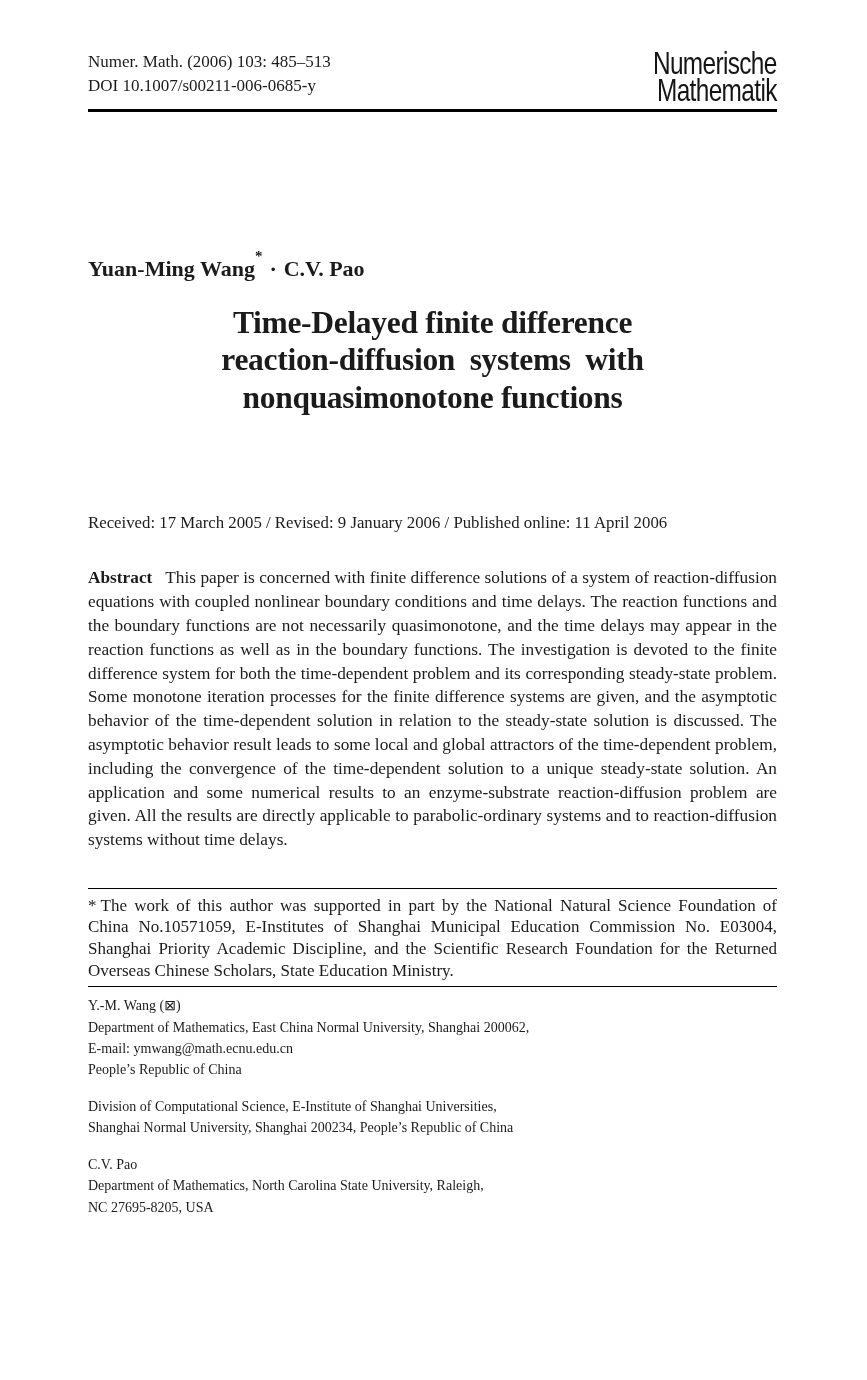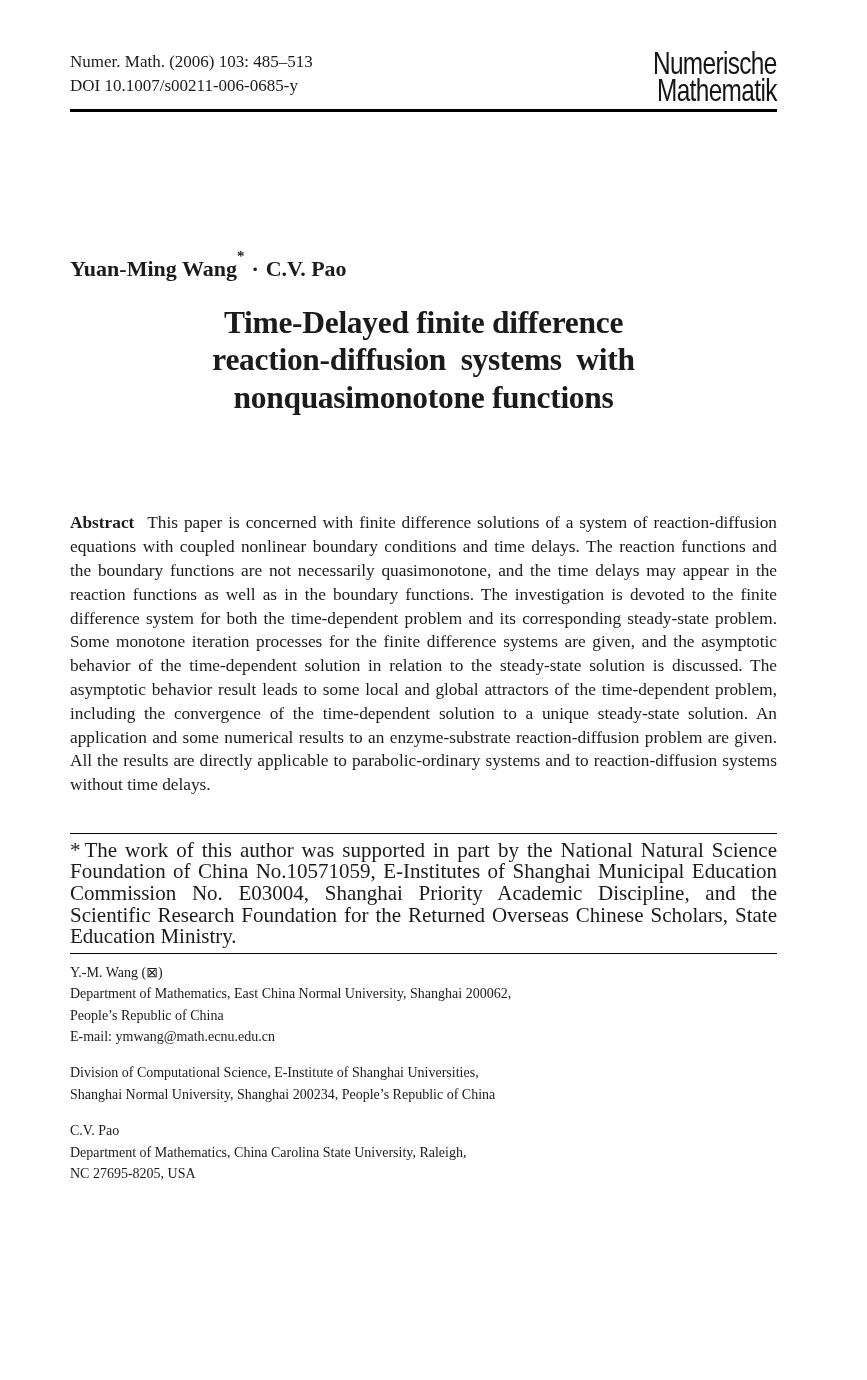--- a/index.html
+++ b/index.html
@@ -3,21 +3,21 @@
 <meta charset="utf-8">
 <style>
   html, body { margin:0; padding:0; background:#ffffff; }
   .page {
     position:relative;
     width:867px; height:1380px;
     background:#ffffff;
     color:#1b1b1b;
     font-family:"Liberation Serif", serif;
     box-sizing:border-box;
-    padding:50px 90px 0 70px;
+    padding:50px 90px 0 88px;
     overflow:hidden;
   }
   
   .masthead { display:flex; justify-content:space-between; align-items:flex-start; }
   .citation { font-size:17px; line-height:23.5px; white-space:nowrap; }
   .logo {
     text-align:right;
     font-family:"Liberation Sans", sans-serif;
     font-size:30.5px; line-height:26.5px;
     letter-spacing:-0.8px;
@@ -37,21 +37,21 @@
     font-weight:bold; letter-spacing:-0.3px;
   }
   .title .t2 { word-spacing:7px; }
   
   .pubhistory { margin-top:95px; font-size:16.8px; line-height:23px; }
   
   .abstract { margin-top:32px; font-size:17.3px; line-height:23.8px; text-align:justify; }
   .abstract-label { font-weight:bold; margin-right:13px; }
   
   .footnote-rule { height:1px; background:#000; margin-top:36px; }
-  .footnote { margin-top:6px; font-size:21px; line-height:21.6px; text-align:justify; }
+  .footnote { margin-top:6px; font-size:17px; line-height:21.6px; text-align:justify; }
   .fn-marker { margin-right:4px; }
   .addr-rule { height:1px; background:#000; margin-top:5px; }
   
   .addresses { margin-top:8px; font-size:14px; line-height:21.4px; }
   .addr-block { margin-bottom:15px; }
   .addr-block div { white-space:nowrap; }
 </style>
 </head>
 <body>
 
@@ -73,43 +73,44 @@
     <span>Yuan-Ming Wang</span><sup class="author-mark">*</sup><span class="author-sep">·</span><span>C.V. Pao</span>
   </div>
 
   <h1 class="title" style="margin-bottom:0; margin-top:22px;text-align:center;">
     <div class="t1">Time-Delayed finite difference</div>
     <div class="t2">reaction-diffusion systems with</div>
     <div class="t3">nonquasimonotone functions</div>
   </h1>
 
   <div class="pubhistory">
+    <div>Received: 17 March 2005 / Revised: 9 January 2006 / Published online: 11 April 2006</div>
   </div>
 
   <div class="abstract">
     <span class="abstract-label">Abstract</span><span>This paper is concerned with finite difference solutions of a system of reaction-diffusion equations with coupled nonlinear boundary conditions and time delays. The reaction functions and the boundary functions are not necessarily quasimonotone, and the time delays may appear in the reaction functions as well as in the boundary functions. The investigation is devoted to the finite difference system for both the time-dependent problem and its corresponding steady-state problem. Some monotone iteration processes for the finite difference systems are given, and the asymptotic behavior of the time-dependent solution in relation to the steady-state solution is discussed. The asymptotic behavior result leads to some local and global attractors of the time-dependent problem, including the convergence of the time-dependent solution to a unique steady-state solution. An application and some numerical results to an enzyme-substrate reaction-diffusion problem are given. All the results are directly applicable to parabolic-ordinary systems and to reaction-diffusion systems without time delays.</span>
   </div>
 
   <div class="footnote-rule"></div>
   <div class="footnote">
     <span class="fn-marker">*</span><span>The work of this author was supported in part by the National Natural Science Foundation of China No.10571059, E-Institutes of Shanghai Municipal Education Commission No. E03004, Shanghai Priority Academic Discipline, and the Scientific Research Foundation for the Returned Overseas Chinese Scholars, State Education Ministry.</span>
   </div>
   <div class="addr-rule"></div>
 
   <div class="addresses">
     <div class="addr-block">
       <div><span>Y.-M. Wang</span> <span>(⊠)</span></div>
       <div>Department of Mathematics, East China Normal University, Shanghai 200062,</div>
+      <div>E-mail: ymwang@math.ecnu.edu.cn</div>
       <div>People’s Republic of China</div>
-      <div>E-mail: ymwang@math.ecnu.edu.cn</div>
     </div>
     <div class="addr-block">
       <div>Division of Computational Science, E-Institute of Shanghai Universities,</div>
       <div>Shanghai Normal University, Shanghai 200234, People’s Republic of China</div>
     </div>
     <div class="addr-block">
       <div>C.V. Pao</div>
-      <div>Department of Mathematics, China Carolina State University, Raleigh,</div>
+      <div>Department of Mathematics, North Carolina State University, Raleigh,</div>
       <div>NC 27695-8205, USA</div>
     </div>
   </div>
 
 </div>
 
 </body></html>

